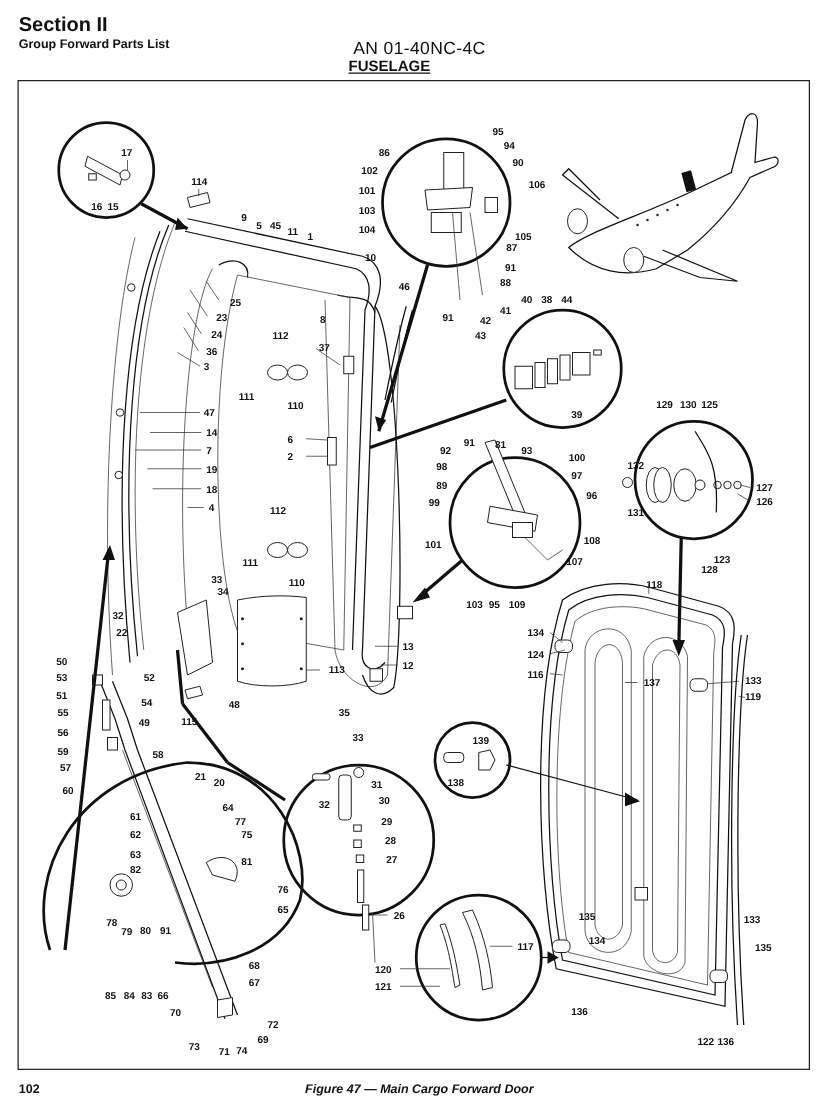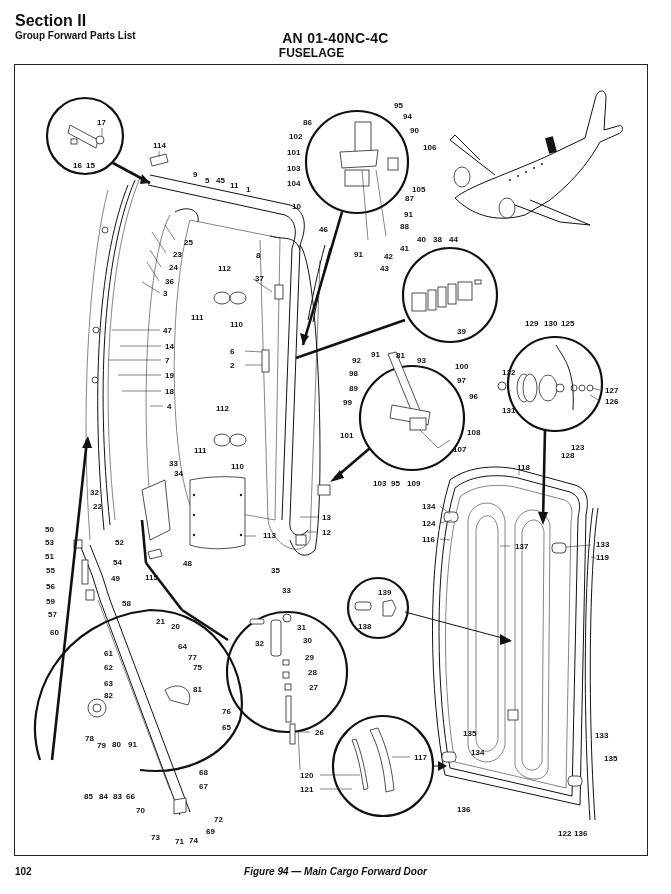--- a/index.html
+++ b/index.html
@@ -1,20 +1,20 @@
 <!DOCTYPE html>
 <html><head>
 <meta charset="utf-8">
 <style>
   html,body{margin:0;padding:0;background:#fff;}
   body{width:671px;height:894px;position:relative;overflow:hidden;font-family:"Liberation Sans",sans-serif;color:#111;}
   .hdr-section{position:absolute;left:15px;top:12px;font-size:16px;font-weight:bold;}
   .hdr-group{position:absolute;left:15px;top:30px;font-size:10px;font-weight:bold;}
-  .hdr-doc{position:absolute;left:0;width:671px;top:30px;text-align:center;font-size:14px;font-weight:bold;letter-spacing:0.3px;}
-  .hdr-sub{position:absolute;left:0;width:623px;top:46px;text-align:center;font-size:12px;font-weight:bold;}
+  .hdr-doc{position:absolute;left:0;width:671px;top:30px;text-align:center;font-size:14px;font-weight:normal;letter-spacing:0.3px;}
+  .hdr-sub{position:absolute;left:0;width:623px;top:46px;text-align:center;font-size:12px;font-weight:bold;text-decoration:underline;}
   .frame{position:absolute;left:14px;top:64px;width:632px;height:790px;border:1.5px solid #222;}
   .foot-page{position:absolute;left:15px;top:866px;font-size:10px;font-weight:bold;}
   .foot-cap{position:absolute;left:0;width:671px;top:866px;text-align:center;font-size:10px;font-style:italic;font-weight:bold;}
   svg#diagram{position:absolute;left:0;top:0;}
   .callout{font-family:"Liberation Sans Narrow","Liberation Sans",sans-serif;font-size:8px;font-weight:bold;fill:#111;}
   .ln{stroke:#111;fill:none;stroke-width:1;}
   .thin{stroke:#333;fill:none;stroke-width:0.6;}
   .thick{stroke:#111;fill:none;stroke-width:2.6;}
   .circ{stroke:#111;fill:none;stroke-width:2.2;}
   .part{stroke:#222;fill:#fff;stroke-width:0.8;}
@@ -418,13 +418,13 @@
     <line x1="591" y1="557" x2="596" y2="558"></line>
     <line x1="510" y1="546" x2="500" y2="546"></line>
     <line x1="410" y1="757" x2="392" y2="757"></line>
     <line x1="320" y1="775" x2="360" y2="775"></line>
     <line x1="320" y1="789" x2="352" y2="789"></line>
     <line x1="310" y1="732" x2="298" y2="732"></line>
   </g>
 </svg>
 
 <div class="foot-page">102</div>
-<div class="foot-cap">Figure 94 — Main Cargo Forward Door</div>
+<div class="foot-cap">Figure 47 — Main Cargo Forward Door</div>
 
 </body></html>

